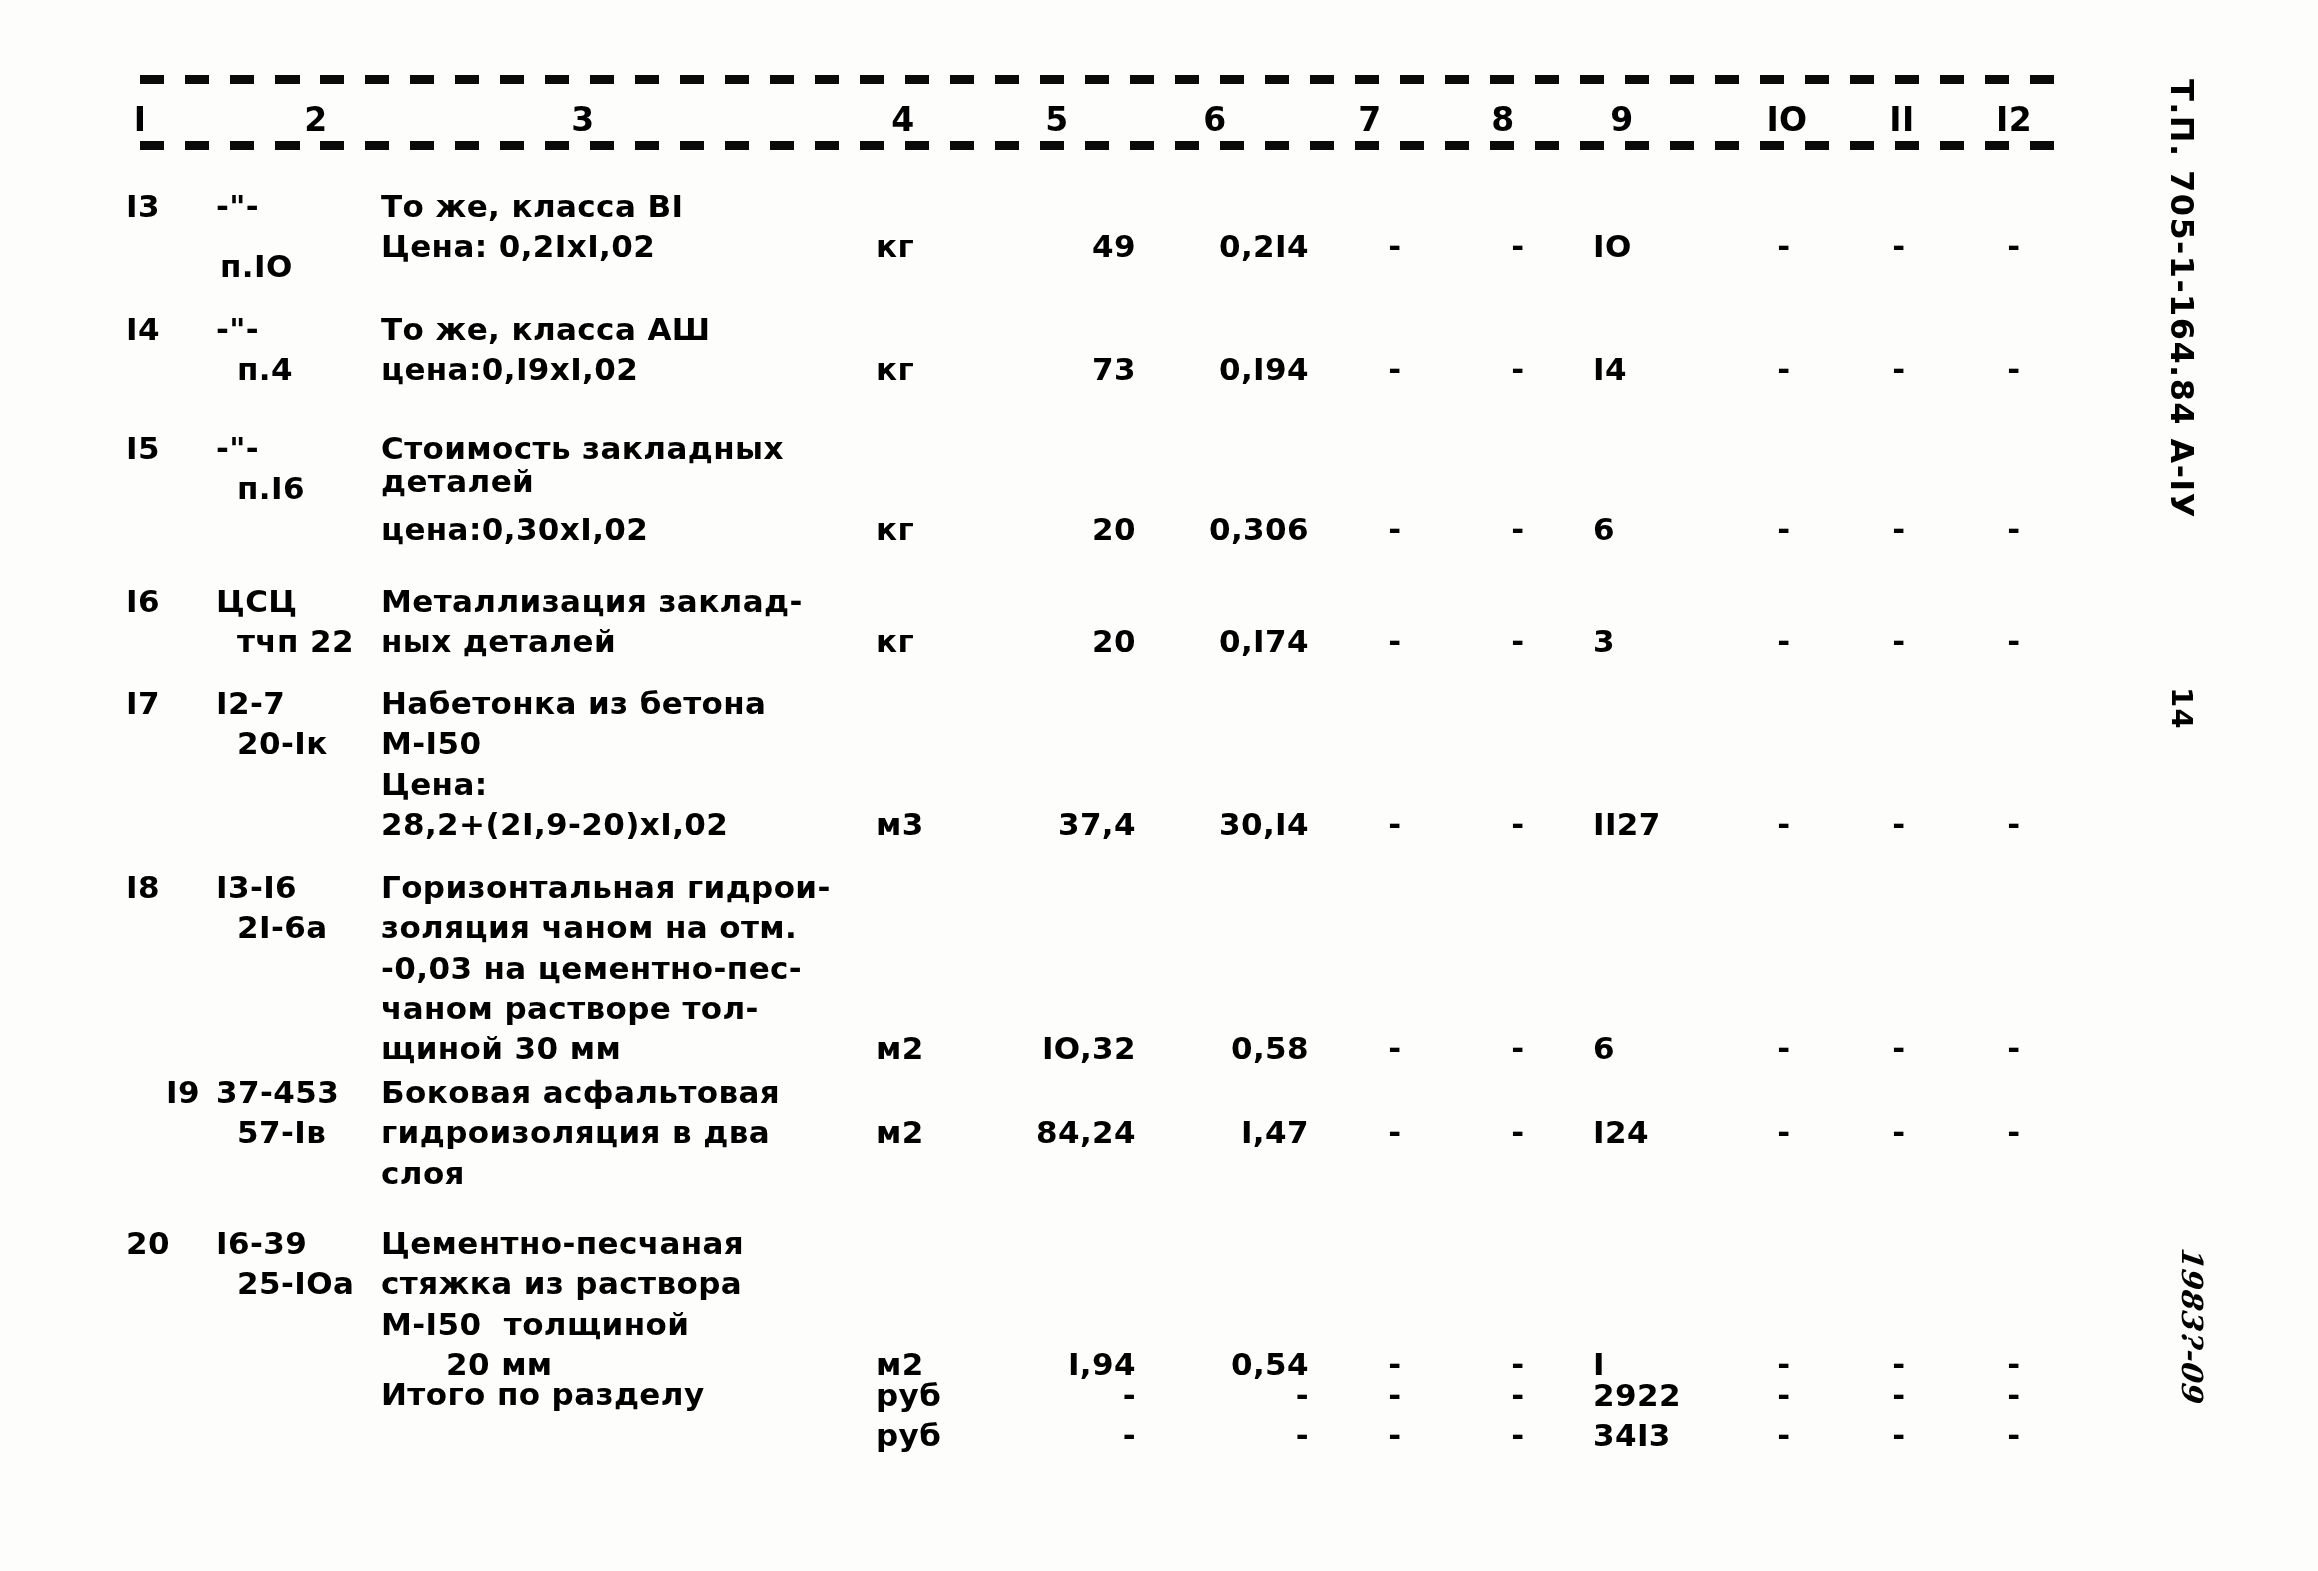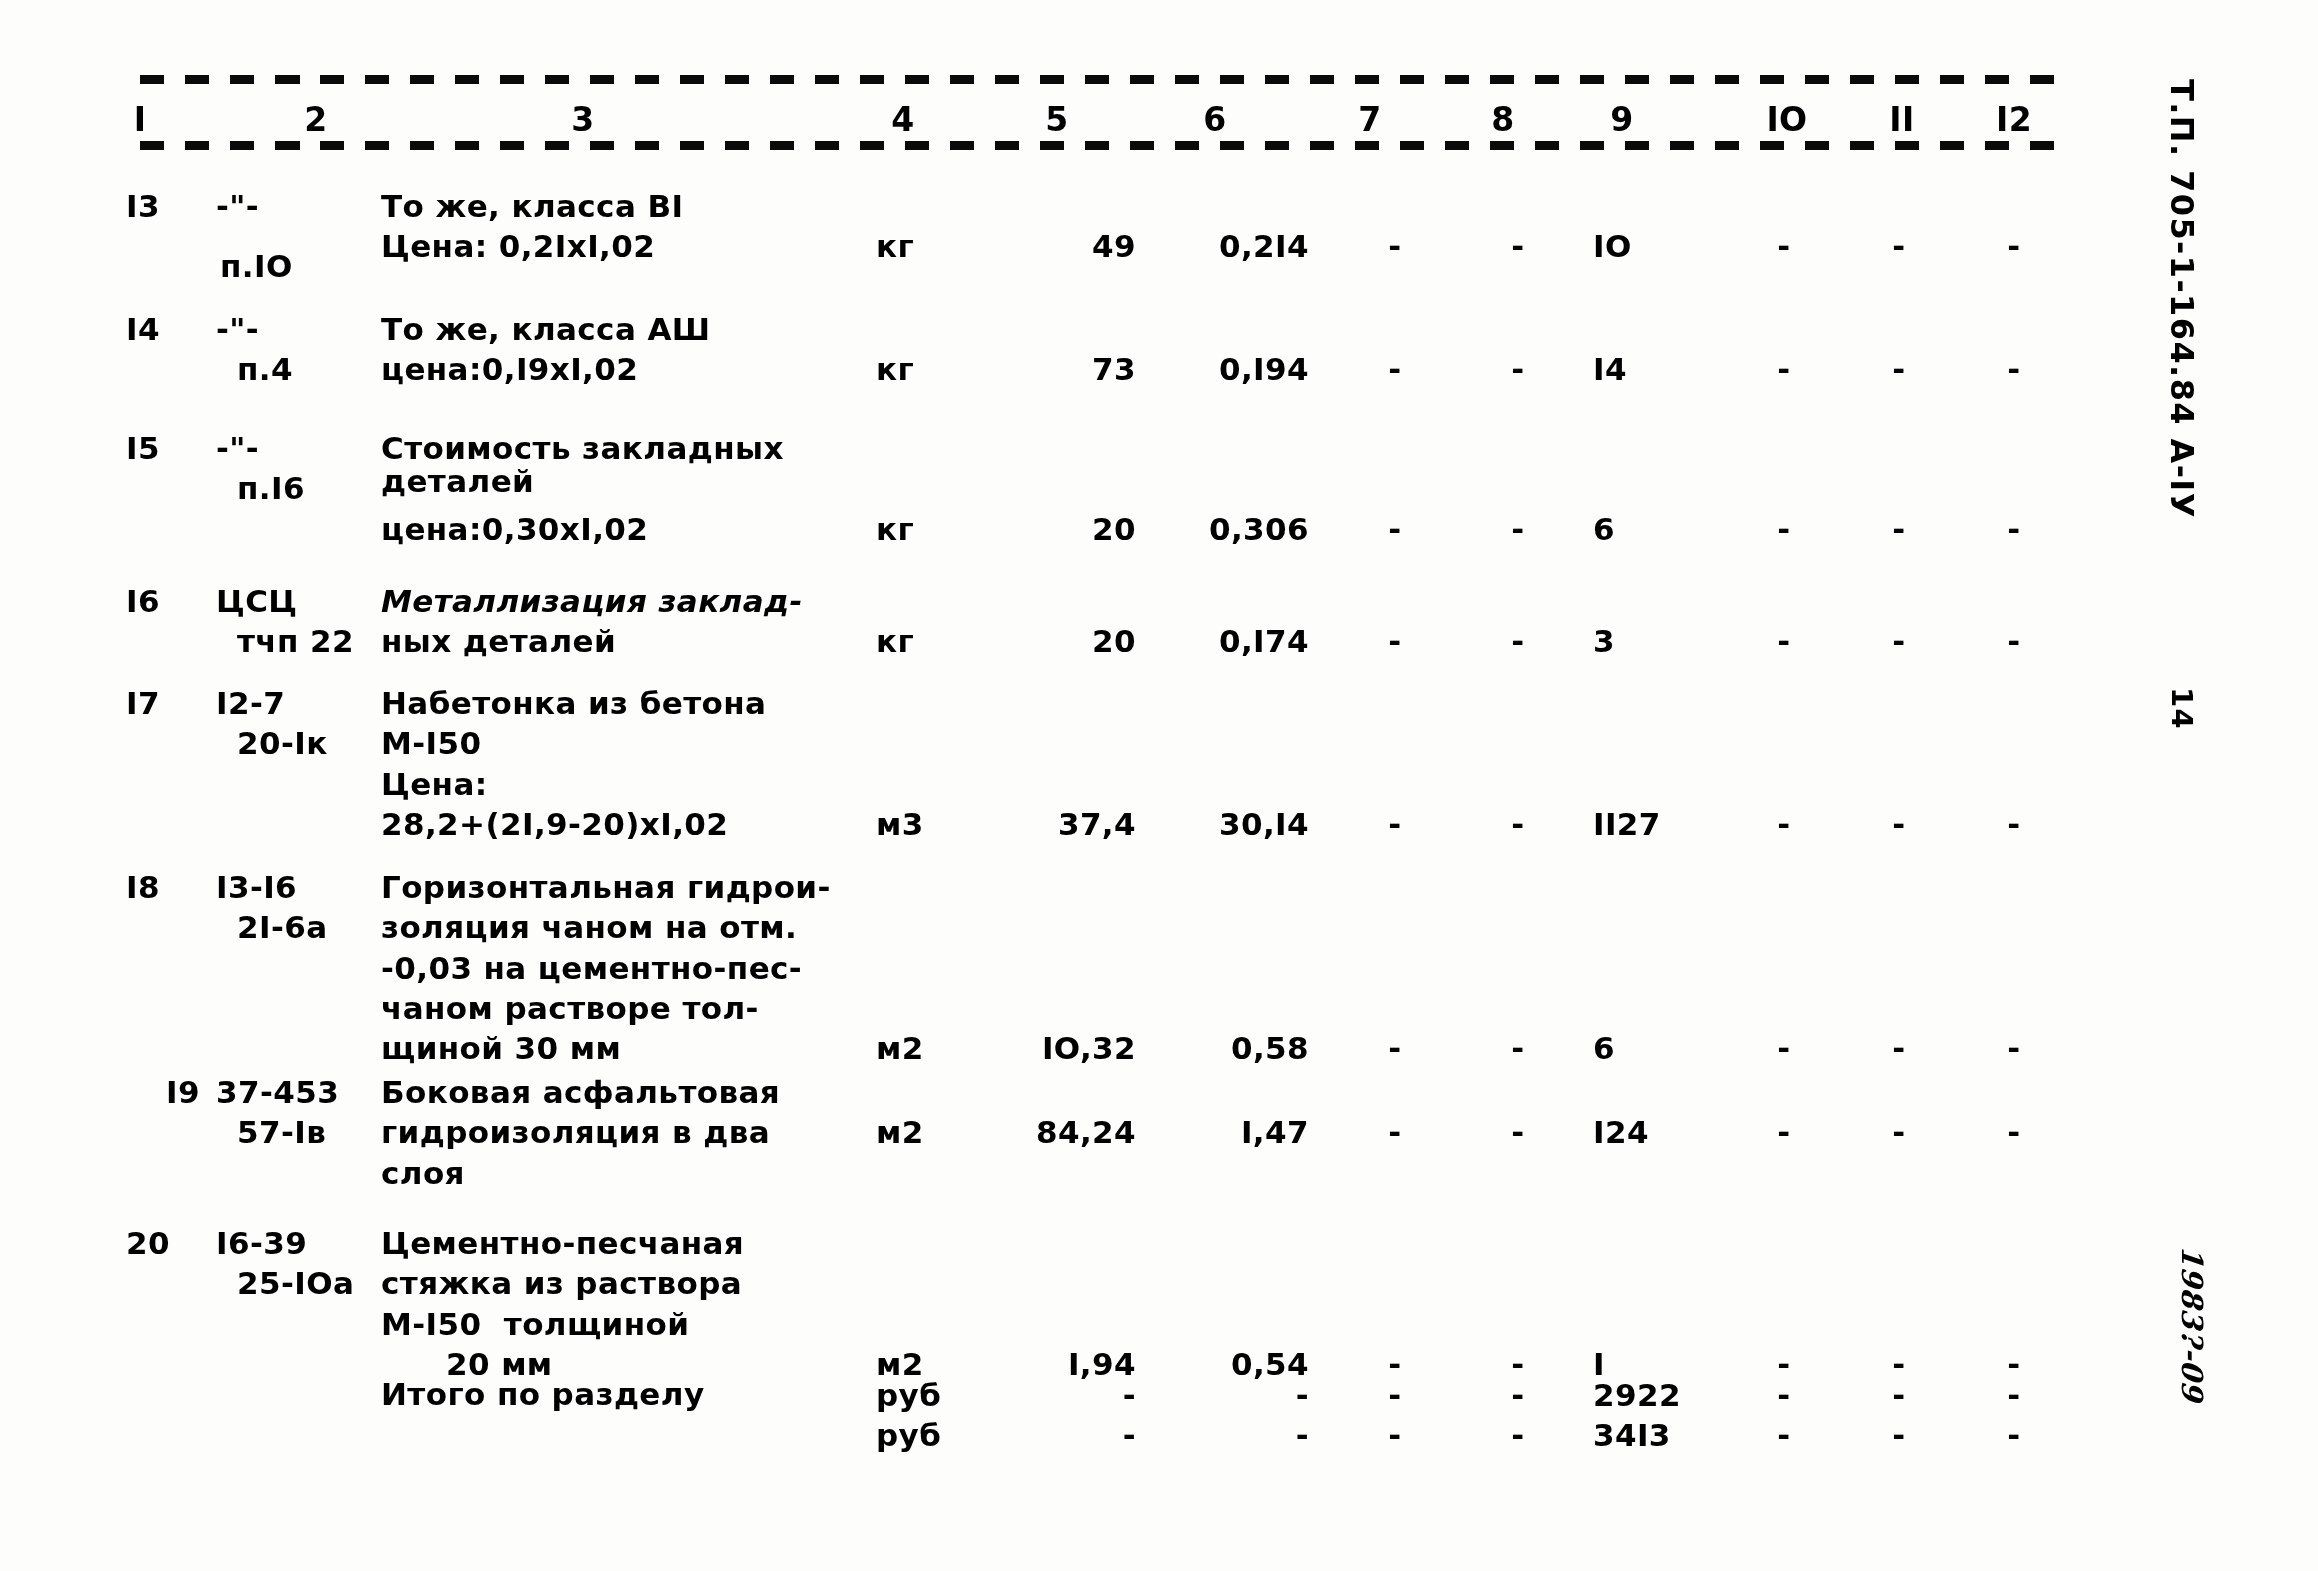--- a/index.html
+++ b/index.html
@@ -191,21 +191,21 @@
         <div class="cell c8" style="top: 81px;">-</div>
         <div class="cell c9" style="top: 81px;">6</div>
         <div class="cell c10" style="top: 81px;">-</div>
         <div class="cell c11" style="top: 81px;">-</div>
         <div class="cell c12" style="top: 81px;">-</div>
       </div>
       <div class="row" style="top: 581px; height: 95px;">
         <div class="cell c1" style="top: 0px;">I6</div>
         <div class="cell c2" style="top: 0px;">ЦСЦ</div>
         <div class="cell c2" style="top: 40px; left: 237px;">тчп 22</div>
-        <div class="cell c3" style="top: 0px; font-style: italic;">Металлизация заклад-</div>
+        <div class="cell c3" style="top: 0px;">Металлизация заклад-</div>
         <div class="cell c3" style="top: 40px;">ных деталей</div>
         <div class="cell c4" style="top: 40px;">кг</div>
         <div class="cell c5" style="top: 40px;">20</div>
         <div class="cell c6" style="top: 40px;">0,I74</div>
         <div class="cell c7" style="top: 40px;">-</div>
         <div class="cell c8" style="top: 40px;">-</div>
         <div class="cell c9" style="top: 40px;">3</div>
         <div class="cell c10" style="top: 40px;">-</div>
         <div class="cell c11" style="top: 40px;">-</div>
         <div class="cell c12" style="top: 40px;">-</div>

